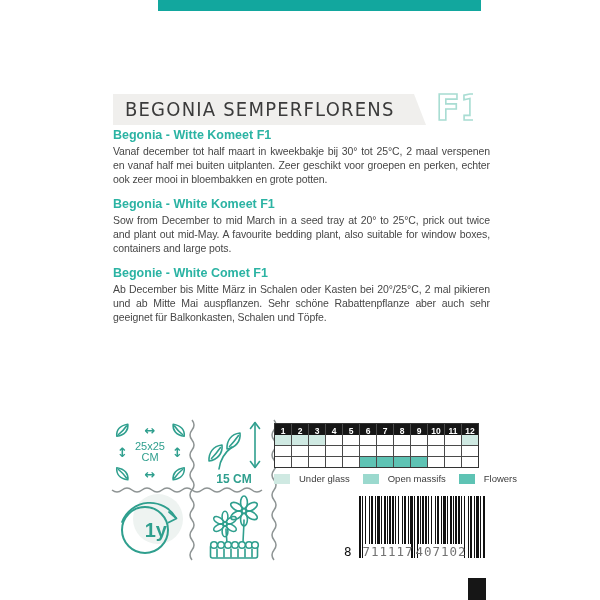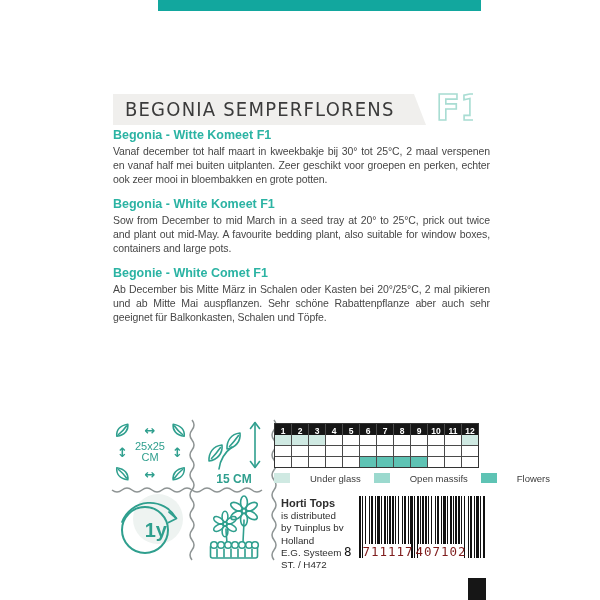--- a/index.html
+++ b/index.html
@@ -54,36 +54,36 @@
   svg.zig{position:absolute;overflow:visible}
 
   
   .calendar{position:absolute;left:274px;top:423px}
   .cal-grid{display:grid;grid-template-columns:repeat(12,16px);grid-auto-rows:10px;
     gap:1px;background:var(--grid-line);border:1px solid #333;width:fit-content}
   .cal-grid .cal-h{height:13px;background:var(--bar-black);color:#fff;font-size:8.5px;font-weight:bold;
     display:flex;align-items:center;justify-content:center}
   .cal-grid .cal-c{background:#fff}
   .legend{position:absolute;left:274px;top:473px;display:flex;align-items:center;gap:13px}
-  .legend-item{display:flex;gap:20px}
+  .legend-item{display:flex;align-items:center;gap:9px}
   .legend-swatch{width:16px;height:10px}
   .legend-label{font-size:9.5px;color:#3c3c3c}
 
   
   .distributor{position:absolute;left:281px;top:497px;color:#2e2e2e}
   .distributor .d-name{font-size:11px;font-weight:bold;margin-bottom:1px}
   .distributor .d-line{font-size:9.8px;line-height:12.3px}
 
   
   .barcode{position:absolute;left:344px;top:496px;width:142px;height:63px}
   .bc-bars{position:absolute;left:15px;top:0;width:126px;height:62px;display:flex}
   .bc-bars div{height:100%}
   .bc-first{position:absolute;left:0;bottom:0;font-family:"DejaVu Sans Mono",monospace;font-size:12.5px;color:#111}
   .bc-win{position:absolute;bottom:0;height:15px;background:#fff;display:flex;align-items:flex-end;
-    justify-content:center;font-family:"DejaVu Sans Mono",monospace;font-size:12.5px;color:#7f1d1d;letter-spacing:1px}
+    justify-content:center;font-family:"DejaVu Sans Mono",monospace;font-size:12.5px;color:#737373;letter-spacing:1px}
   .bc-win1{left:21px;width:46px}
   .bc-win2{left:74px;width:46px}
 
   .print-mark{position:absolute;left:468px;top:578px;width:18px;height:22px;background:#161616}
 
   .iconsvg{stroke:var(--icon);fill:none;stroke-width:1.6;stroke-linecap:round;stroke-linejoin:round}
 </style>
 </head>
 <body>
 
@@ -270,28 +270,20 @@
     <div class="legend-item">
       <div class="legend-swatch" style="background: rgb(155, 217, 206);"></div>
       <span class="legend-label">Open massifs</span>
     </div>
     <div class="legend-item">
       <div class="legend-swatch" style="background: rgb(94, 195, 180);"></div>
       <span class="legend-label">Flowers</span>
     </div>
   </div>
 
-  <div class="distributor">
-    <div class="d-name">Horti Tops</div>
-    <div class="d-line">is distributed</div>
-    <div class="d-line">by Tuinplus bv</div>
-    <div class="d-line">Holland</div>
-    <div class="d-line">E.G. Systeem</div>
-    <div class="d-line">ST. / H472</div>
-  </div>
 
   <div class="barcode">
     <div class="bc-bars">
         <div style="width: 2px; background: rgb(17, 17, 17);"></div>
         <div style="width: 1px; background: rgb(255, 255, 255);"></div>
         <div style="width: 1px; background: rgb(17, 17, 17);"></div>
         <div style="width: 2px; background: rgb(255, 255, 255);"></div>
         <div style="width: 1px; background: rgb(17, 17, 17);"></div>
         <div style="width: 3px; background: rgb(255, 255, 255);"></div>
         <div style="width: 1px; background: rgb(17, 17, 17);"></div>

